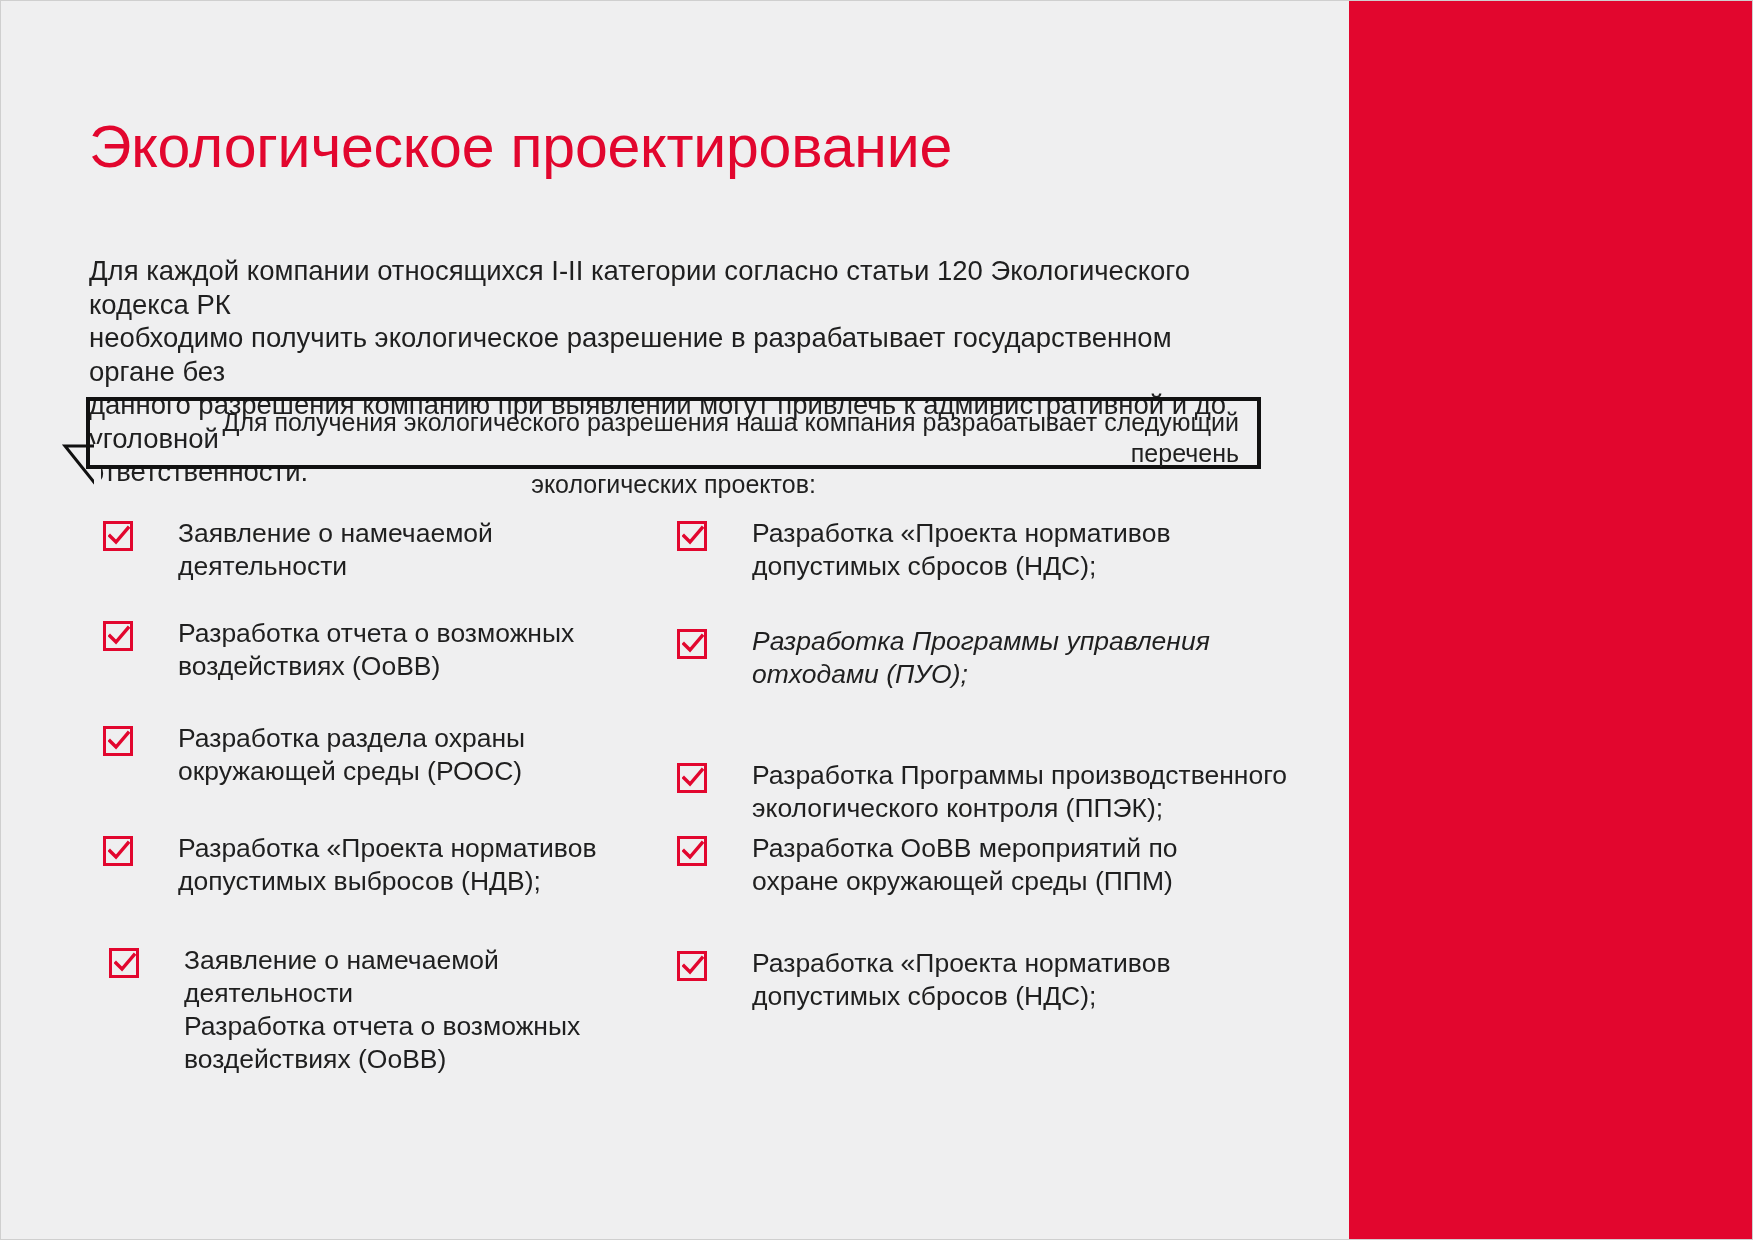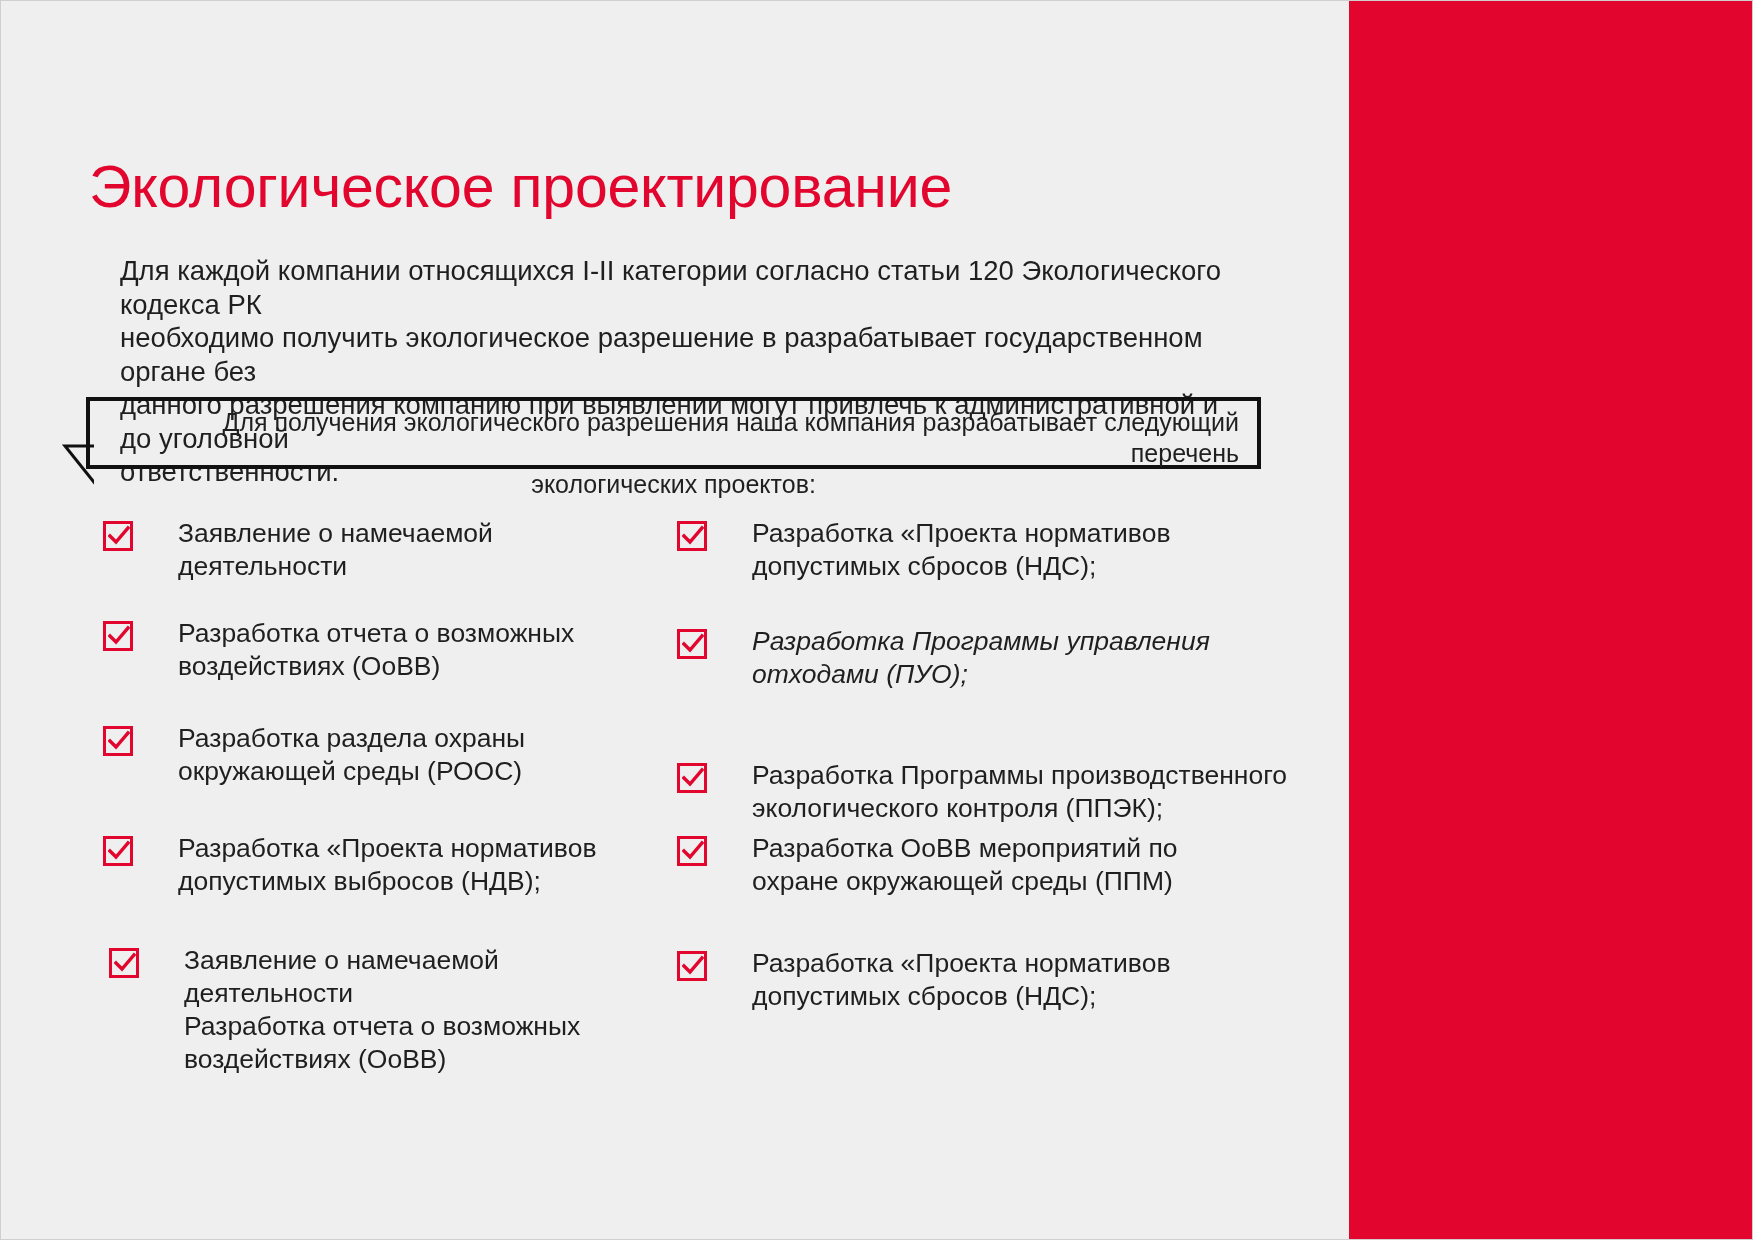--- a/index.html
+++ b/index.html
@@ -38,31 +38,31 @@
     position: absolute;
     left: 88px;
     top: 113px;
     width: 1100px;
     color: #e2062e;
     font-size: 59px;
     line-height: 67px;
     font-weight: normal;
     letter-spacing: -0.2px;
   }
-  .title .tline { display: block; margin-top: 40px; }
+  .title .tline { display: block; }
   .intro {
     position: absolute;
     left: 88px;
     top: 253px;
     width: 1160px;
     color: #1f1f1f;
     font-size: 27.5px;
     line-height: 33.5px;
   }
-  .intro .pline { display: block; margin-left: 31px; }
+  .intro .pline { display: block; }
 
   
   .callout-wrap {
     position: absolute;
     left: 60px;
     top: 396px;
     width: 1200px;
     height: 76px;
   }
   .callout {

